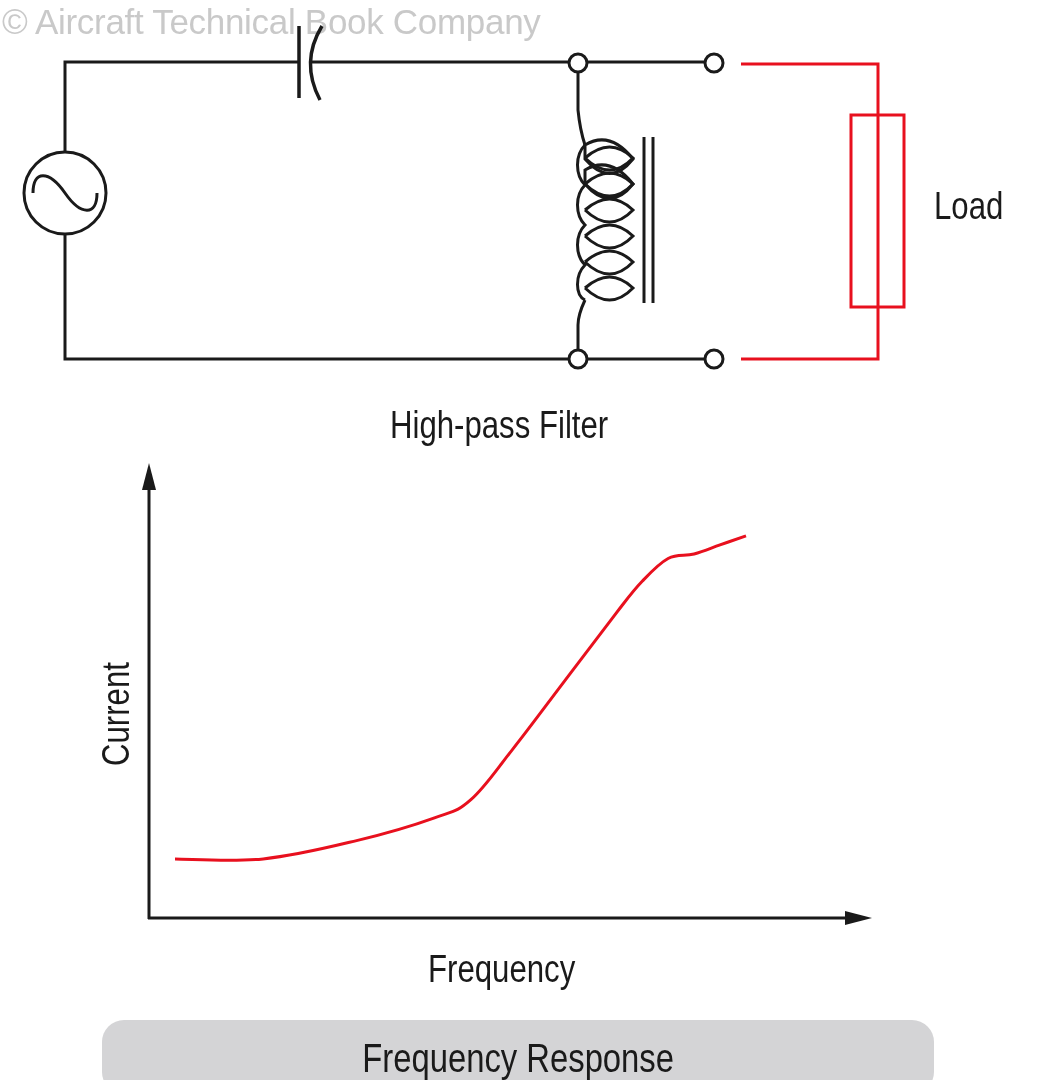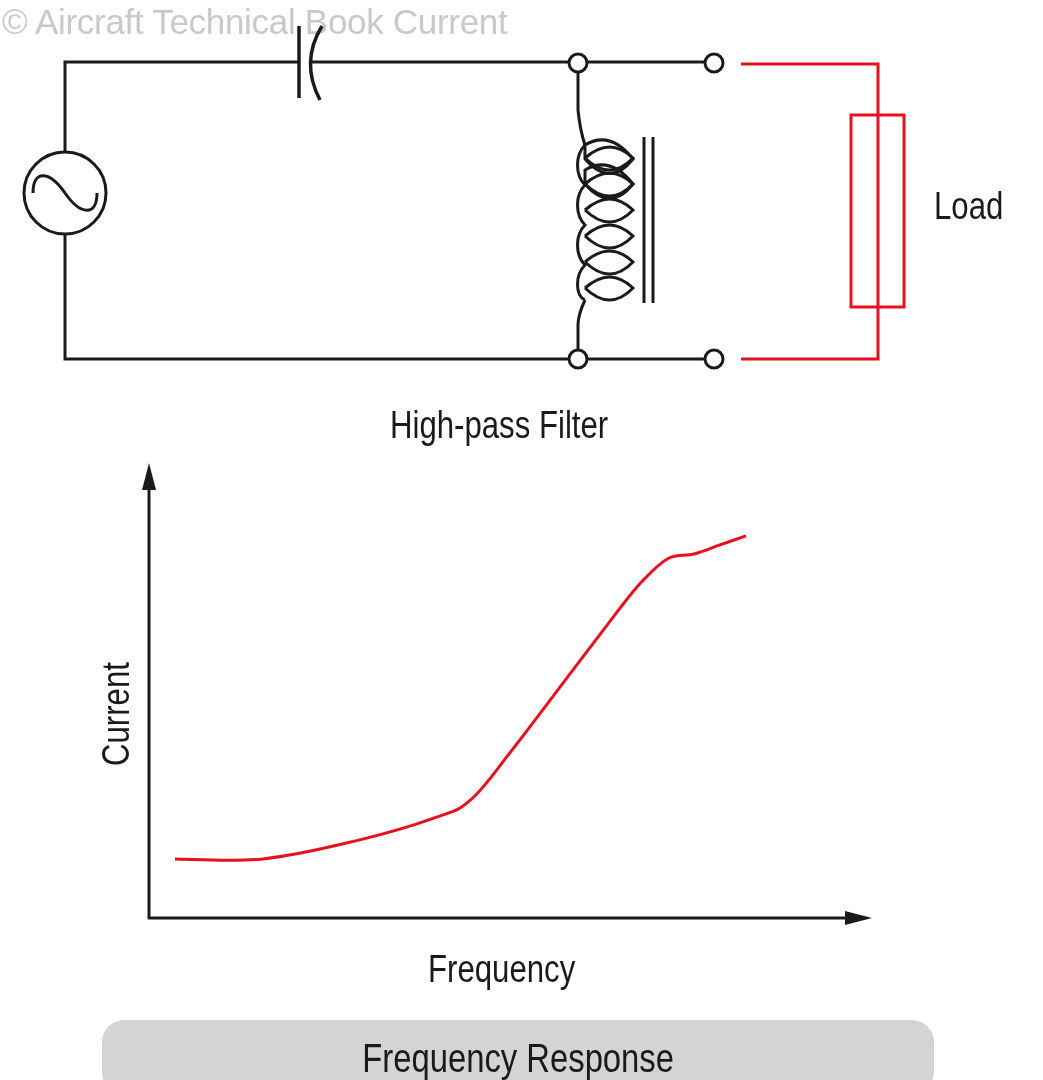--- a/index.html
+++ b/index.html
@@ -17,21 +17,21 @@
     .x-label { left: 428px; top: 948px; font-size: 38px; }
     .caption-box { position: absolute; left: 102px; top: 1004px; width: 832px; height: 74px;
                    background: #d4d4d6; border-radius: 22px; margin-top: 16px; }
     .caption-text { position: absolute; left: 0; right: 0; top: 16px; text-align: center;
                     font-size: 40px; color: #1a1a1a; }
     .caption-text span { display: inline-block; transform: scaleX(0.82); }
   </style>
 </head>
 <body>
 
-<div class="watermark">© Aircraft Technical Book Current</div>
+<div class="watermark">© Aircraft Technical Book Company</div>
 
 <svg class="main" width="1043" height="1080" viewBox="0 0 1043 1080">
 
   <g fill="none" stroke="#1a1a1a" stroke-width="3">
 
     <path d="M299,62 H65 V152 M65,234 V359 H569"></path>
 
     <path d="M312,62 H569"></path>
 
     <path d="M587,62 H705"></path>

